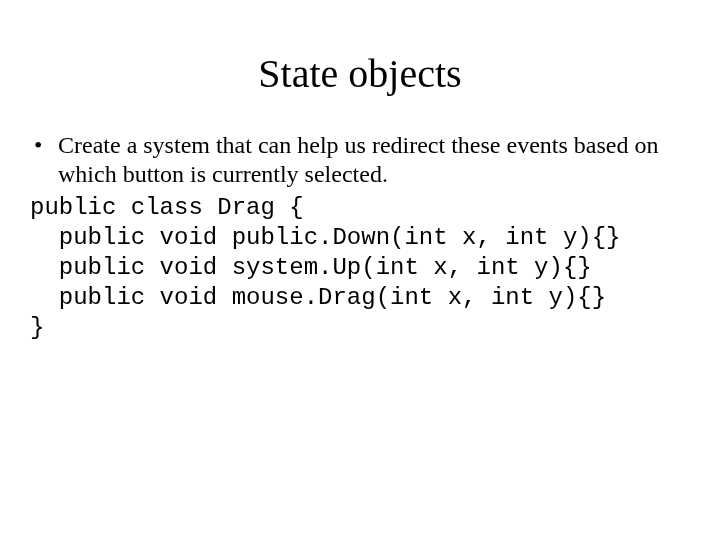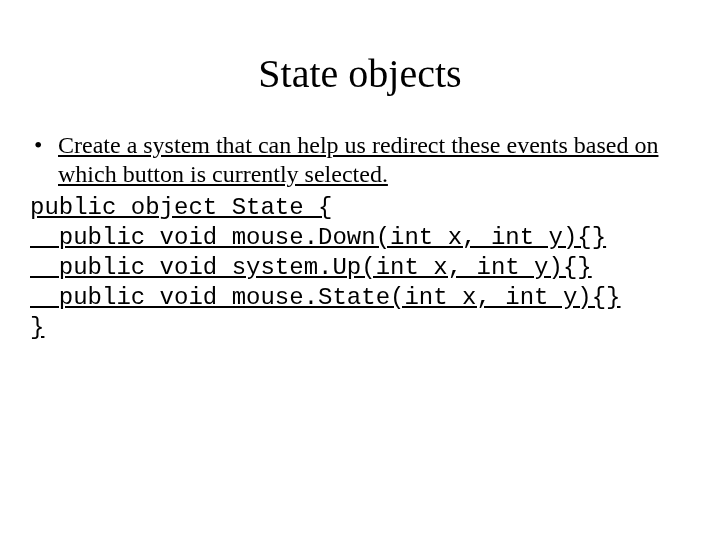--- a/index.html
+++ b/index.html
@@ -20,21 +20,20 @@
   }
   .title {
     text-align: center;
     font-size: 40px;
     font-weight: 400;
     margin: 10px 0 34px 0;
   }
   .body {
     font-size: 24px;
     line-height: 1.2;
-    text-decoration: underline;
   }
   ul.bullets {
     list-style: none;
     margin: 0;
     padding: 0;
   }
   ul.bullets > li {
     position: relative;
     padding-left: 28px;
     margin-bottom: 4px;
@@ -58,19 +57,19 @@
 </head>
 <body>
 
 <div class="slide">
   <h1 class="title">State objects</h1>
 
   <div class="body">
     <ul class="bullets">
       <li>Create a system that can help us redirect these events based on which button is currently selected.</li>
     </ul>
-    <div class="code"><span>public object State {</span>
-<span>  public void mouse.Down(int x, int y){}</span>
+    <div class="code"><span>public class Drag {</span>
+<span>  public void public.Down(int x, int y){}</span>
 <span>  public void system.Up(int x, int y){}</span>
-<span>  public void mouse.State(int x, int y){}</span>
+<span>  public void mouse.Drag(int x, int y){}</span>
 <span>}</span></div>
   </div>
 </div>
 
 </body></html>

